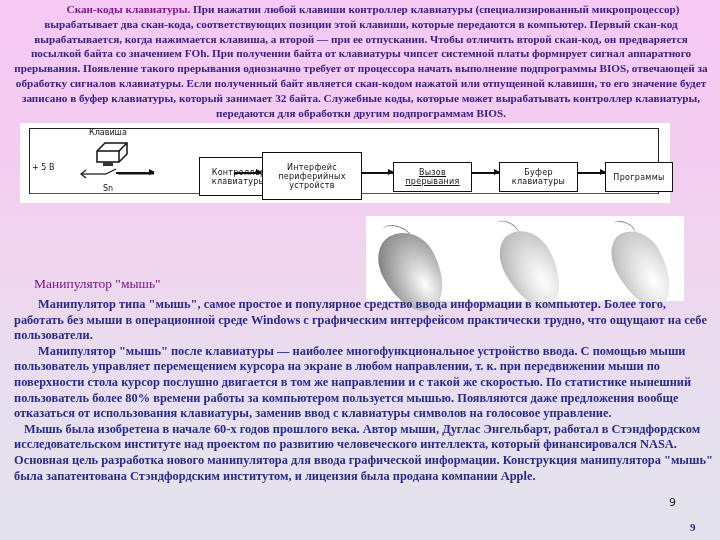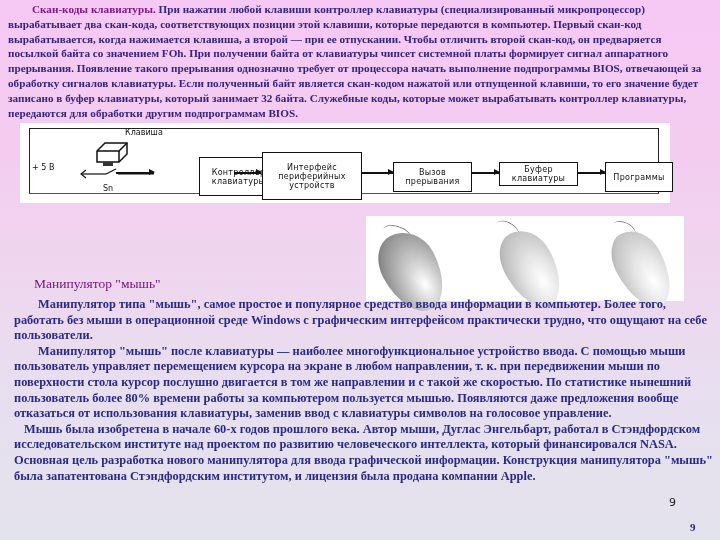--- a/index.html
+++ b/index.html
@@ -7,21 +7,21 @@
       width: 720px; height: 540px; overflow: hidden; position: relative;
       background: linear-gradient(to bottom, #f6c8f4 0%, #f3cdf0 30%, #efd6ee 50%, #e8def0 70%, #e3e3ec 100%);
       font-family: "DejaVu Serif", "Liberation Serif", serif;
     }
     .para {
       position: absolute; color: #2a2a86; font-weight: bold;
       font-family: "Liberation Serif", "DejaVu Serif", serif;
     }
     #p-top {
       left: 8px; top: 2px; width: 706px;
-      font-size: 11.2px; line-height: 14.8px; color: #36237e;
+      font-size: 11.2px; line-height: 14.8px; color: #36237e; text-align: center;
     }
     #p-top .lead { color: #7e1a86; }
     .indent { display: inline-block; width: 24px; }
     .dg-frame {
       position: absolute; left: 29px; top: 128px; width: 630px; height: 66px;
       border: 1.5px solid #222; border-bottom: 1.5px solid #555; box-sizing: border-box;
       border-left: 1.5px solid #222;
     }
     .dg-box {
       position: absolute; border: 1.5px solid #111; background: #fff;
@@ -63,21 +63,21 @@
 </head>
 <body>
 
 <div id="p-top" class="para">
   <span class="indent"></span><span class="lead">Скан-коды клавиатуры.</span><span> При нажатии любой клавиши контроллер клавиатуры (специализированный микропроцессор) вырабатывает два скан-кода, соответствующих позиции этой клавиши, которые передаются в компьютер. Первый скан-код вырабатывается, когда нажимается клавиша, а второй — при ее отпускании. Чтобы отличить второй скан-код, он предваряется посылкой байта со значением FOh.   При получении байта от клавиатуры чипсет системной платы формирует сигнал аппаратного прерывания. Появление такого прерывания однозначно требует от процессора начать выполнение подпрограммы BIOS, отвечающей за обработку сигналов клавиатуры. Если полученный байт является скан-кодом нажатой или отпущенной клавиши, то его значение будет записано в буфер клавиатуры, который занимает 32 байта. Служебные коды, которые может вырабатывать контроллер клавиатуры, передаются для обработки другим подпрограммам BIOS.</span>
 </div>
 
 <div>
   <div style="position:absolute;left:20px;top:123px;width:650px;height:80px;background:#fff;"></div>
   <div class="dg-frame"></div>
-  <div class="dg-label" style="left:89px;top:128px;margin-left:36px;">Клавиша</div>
+  <div class="dg-label" style="left:89px;top:128px;">Клавиша</div>
 
   <div style="position:absolute;left:95px;top:141px;width:34px;height:26px;">
     <svg width="34" height="26" viewBox="0 0 34 26">
       <polygon points="2,10 10,2 32,2 32,13 24,21 2,21" fill="#fff" stroke="#111" stroke-width="1.5"></polygon>
       <polyline points="2,10 24,10 32,2" fill="none" stroke="#111" stroke-width="1.5"></polyline>
       <line x1="24" y1="10" x2="24" y2="21" stroke="#111" stroke-width="1.5"></line>
       <rect x="8" y="21" width="10" height="4" fill="#333"></rect>
     </svg>
   </div>
   <div class="dg-label" style="left:32px;top:163px;">+ 5 В</div>
@@ -90,23 +90,23 @@
       <line x1="38" y1="7" x2="74" y2="7" stroke="#111" stroke-width="1.2"></line>
     </svg>
   </div>
   <div class="dg-label" style="left:103px;top:184px;">Sn</div>
   <div class="dg-arrow" style="left:116px;top:172px;width:38px;"></div>
 
   <div class="dg-box" style="left:155px;top:157px;width:79px;height:39px;margin-left:44px;">Контроллер клавиатуры</div>
   <div class="dg-arrow" style="left:234px;top:172px;width:27px;"></div>
   <div class="dg-box" style="left:262px;top:152px;width:100px;height:48px;">Интерфейс периферийных устройств</div>
   <div class="dg-arrow" style="left:362px;top:172px;width:31px;"></div>
-  <div class="dg-box" style="left:393px;top:162px;width:79px;height:30px;">Вызов прерывания</div>
+  <div class="dg-box" style="left:393px;top:162px;width:79px;height:30px;text-decoration:underline;">Вызов прерывания</div>
   <div class="dg-arrow" style="left:472px;top:172px;width:27px;"></div>
-  <div class="dg-box" style="left:499px;top:162px;width:79px;height:24px;">Буфер клавиатуры</div>
+  <div class="dg-box" style="left:499px;top:162px;width:79px;height:30px;">Буфер клавиатуры</div>
   <div class="dg-arrow" style="left:578px;top:172px;width:27px;"></div>
   <div class="dg-box" style="left:605px;top:162px;width:68px;height:30px;">Программы</div>
 </div>
 
 <div id="mice">
   <div class="cord" style="left:16px;top:10px;width:30px;height:16px;transform:rotate(20deg);"></div>
   <div class="mouse" style="left:18px;top:14px;width:56px;height:84px;background:radial-gradient(ellipse at 60% 70%, #ffffff 0%, #cfcfcf 30%, #8d8d8d 75%, #555 100%);"></div>
   <div class="cord" style="left:128px;top:6px;width:26px;height:16px;transform:rotate(30deg);"></div>
   <div class="mouse" style="left:140px;top:12px;width:50px;height:82px;background:radial-gradient(ellipse at 60% 70%, #ffffff 0%, #e4e4e4 35%, #bdbdbd 75%, #8a8a8a 100%);"></div>
   <div class="cord" style="left:246px;top:6px;width:24px;height:14px;transform:rotate(25deg);"></div>

